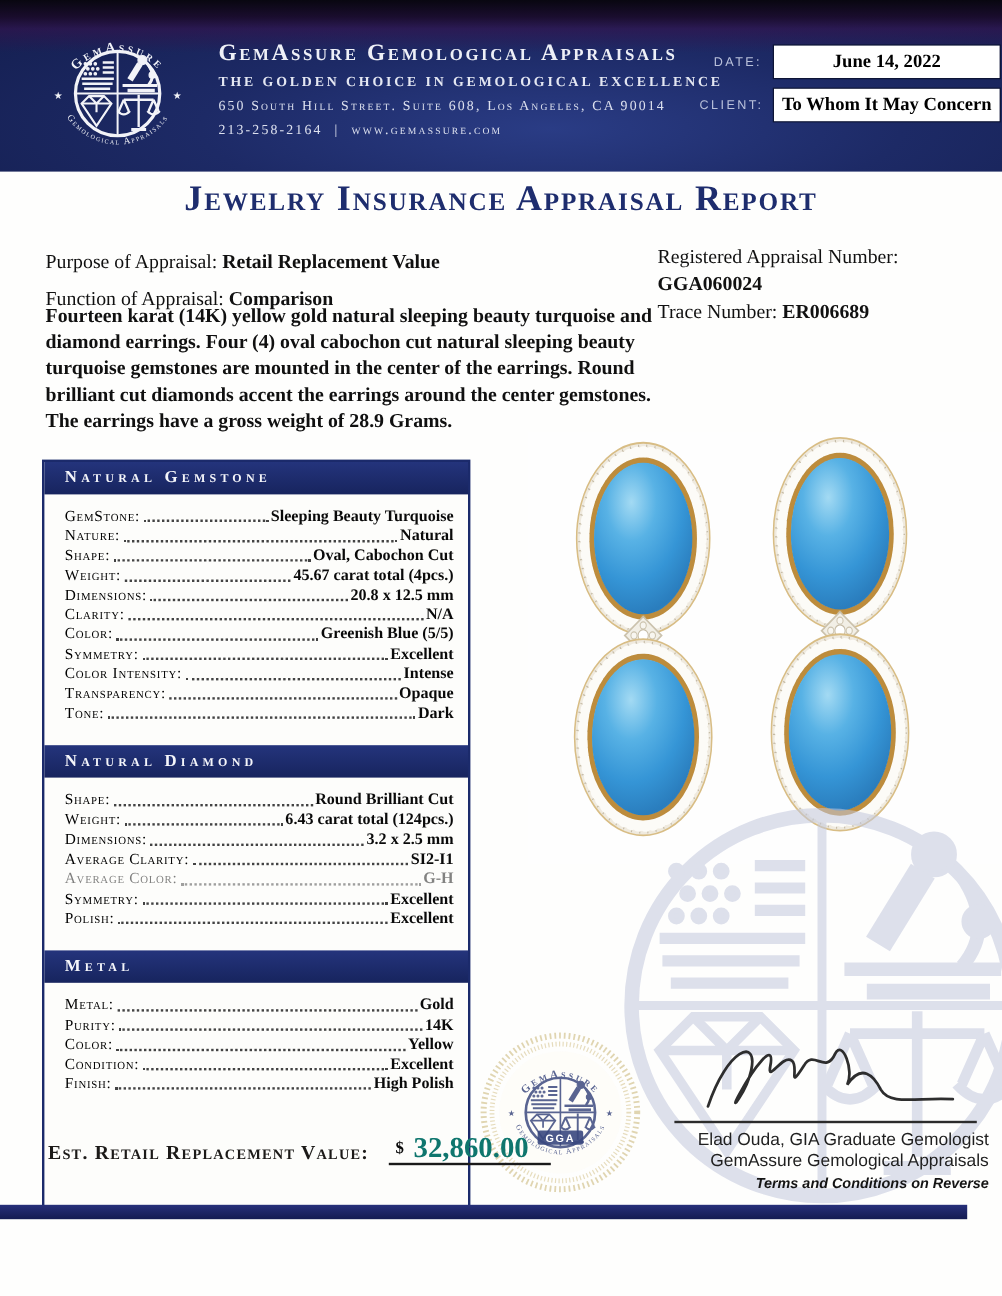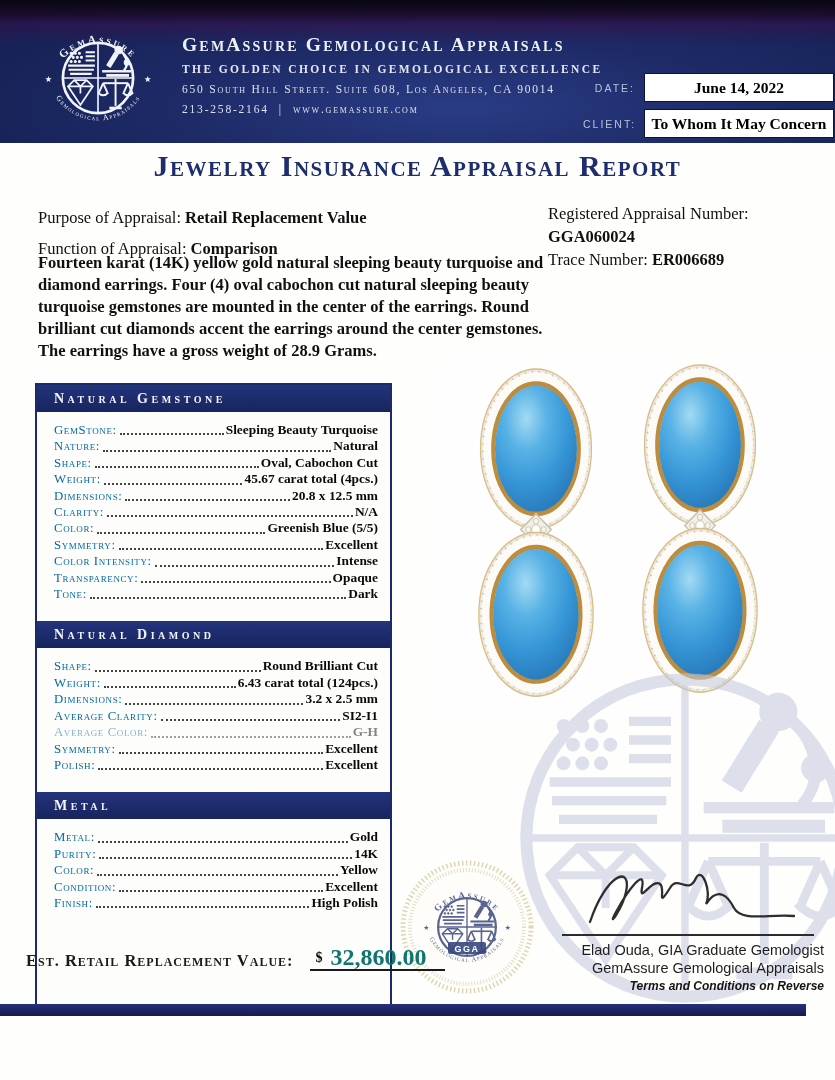--- a/index.html
+++ b/index.html
@@ -11,59 +11,59 @@
     background:
       linear-gradient(180deg, rgba(8,6,14,.97) 0px, rgba(26,9,38,.85) 14px, rgba(56,16,74,.55) 24px, rgba(29,42,102,0) 44px),
       radial-gradient(ellipse at 55% 75%, #2a3c85 0%, #1d2a66 45%, #131d4d 100%);
   }
   .logo-svg { position:absolute; left:36px; top:16px; width:124px; height:124px; color:#f2f3f8; }
   .co-block { position:absolute; left:182px; top:34px; color:#eef0f7; }
   .co-name { font-variant:small-caps; font-weight:bold; font-size:19.5px; letter-spacing:2.2px; margin-bottom:7px; }
   .co-tag  { font-size:11.5px; font-weight:bold; letter-spacing:2.4px; text-transform:uppercase; margin-bottom:8px; color:#e4e7f2; }
   .co-addr { font-variant:small-caps; font-size:11.5px; letter-spacing:1.8px; margin-bottom:8px; color:#dde1ef; }
   .co-contact { font-variant:small-caps; font-size:11.5px; letter-spacing:1.8px; color:#dde1ef; display:flex; gap:10px; }
-  .hdr-right { position:absolute; left:583px; top:38px; display:flex; flex-direction:column; gap:9px;margin-top:36px; }
+  .hdr-right { position:absolute; left:583px; top:38px; display:flex; flex-direction:column; gap:9px; }
   .hdr-row { display:flex; align-items:center; gap:10px; }
   .hdr-label { width:52px; text-align:right; font-family:"Liberation Sans",sans-serif; font-size:10.5px; letter-spacing:2px; text-transform:uppercase; color:#b9c0da; }
   .hdr-box { width:188px; height:27px; background:#ffffff; color:#000; font-weight:bold; font-size:15.5px; text-align:center; line-height:27px; box-shadow:0 0 0 1px #0d1435; }
 
   
   .doc-title { position:absolute; left:0; top:149px; width:835px; text-align:center;
     font-variant:small-caps; font-size:30px; font-weight:600; letter-spacing:1.5px; color:#1e2d6e; }
   .meta-left { position:absolute; left:38px; top:202px; font-size:16.5px; color:#111; line-height:31px; }
   .meta-right { position:absolute; left:548px; top:202px; font-size:16.5px; color:#111; line-height:23px; }
   .meta-left b, .meta-right b { font-weight:bold; }
   .desc { position:absolute; left:38px; top:252px; width:510px; font-size:16.5px; font-weight:bold; line-height:22px; color:#101010; }
 
   
   .tables { position:absolute; left:35px; top:383px; width:357px; height:627px; background:#fdfdfb; border:2px solid #1b2a6b; }
   .section { margin-bottom:17px; }
   .section-bar { background:linear-gradient(180deg,#24347c,#17245e); color:#f4f5fa; height:27px; line-height:27px; padding-left:17px;
     font-variant:small-caps; letter-spacing:3.5px; font-size:14px; font-weight:600; }
   .section-body { padding:10px 12px 2px 17px; }
   .spec-row { display:flex; align-items:flex-end; line-height:16.4px; }
-  .spec-label { font-variant:small-caps; letter-spacing:0.6px; font-size:12.8px; color:#0369a1; white-space:nowrap; }
+  .spec-label { font-variant:small-caps; letter-spacing:0.6px; font-size:12.8px; color:#000000; white-space:nowrap; }
   .spec-value { font-weight:bold; font-size:13.4px; color:#0a0a0a; white-space:nowrap; }
   .leader { flex:1; border-bottom:2px dotted #434343; margin:0 2px 3px 3px; min-width:8px; }
   .faded { opacity:0.5; }
 
   
   .photo { position:absolute; left:440px; top:360px; width:395px; height:360px; }
 
   
   .watermark { position:absolute; left:405px; top:558px; width:560px; height:560px; color:#c3c8dd; opacity:0.55; z-index:0; }
   .seal { position:absolute; left:398px; top:858px; width:138px; height:138px; z-index:1; }
   .sig-block { position:absolute; left:552px; top:862px; width:272px; z-index:2; text-align:right; }
   .sig-scribble { display:block; margin:0 auto -6px auto; }
   .sig-line { width:252px; border-bottom:2px solid #2c2c2c; margin:0 auto 5px auto; }
   .sig-name, .sig-co { font-family:"Liberation Sans",sans-serif; font-size:14.5px; color:#1f1f1f; line-height:18px; }
   .sig-terms { font-family:"Liberation Sans",sans-serif; font-size:12px; font-weight:bold; font-style:italic; color:#141414; margin-top:2px; }
 
   
-  .valuation { position:absolute; left:26px; top:946px; display:flex; align-items:flex-end; z-index:2; }
+  .valuation { position:absolute; left:40px; top:946px; display:flex; align-items:flex-end; z-index:2; }
   .val-label { font-variant:small-caps; font-weight:bold; font-size:16.5px; letter-spacing:1px; color:#1c1a18; }
   .val-box { margin-left:16px; border-bottom:2.5px solid #1a1a1a; padding:0 18px 1px 6px; display:flex; align-items:flex-end; gap:8px; }
   .val-cur { font-weight:bold; font-size:14px; color:#0a0a0a; padding-bottom:2px; }
   .val-amount { font-weight:bold; font-size:24px; color:#0f766e; line-height:22px; }
   .bottom-bar { position:absolute; left:0; top:1004px; width:806px; height:12px; z-index:2;
     background:linear-gradient(180deg,#27307a,#141b52); }
 </style>
 </head>
 <body>
 

